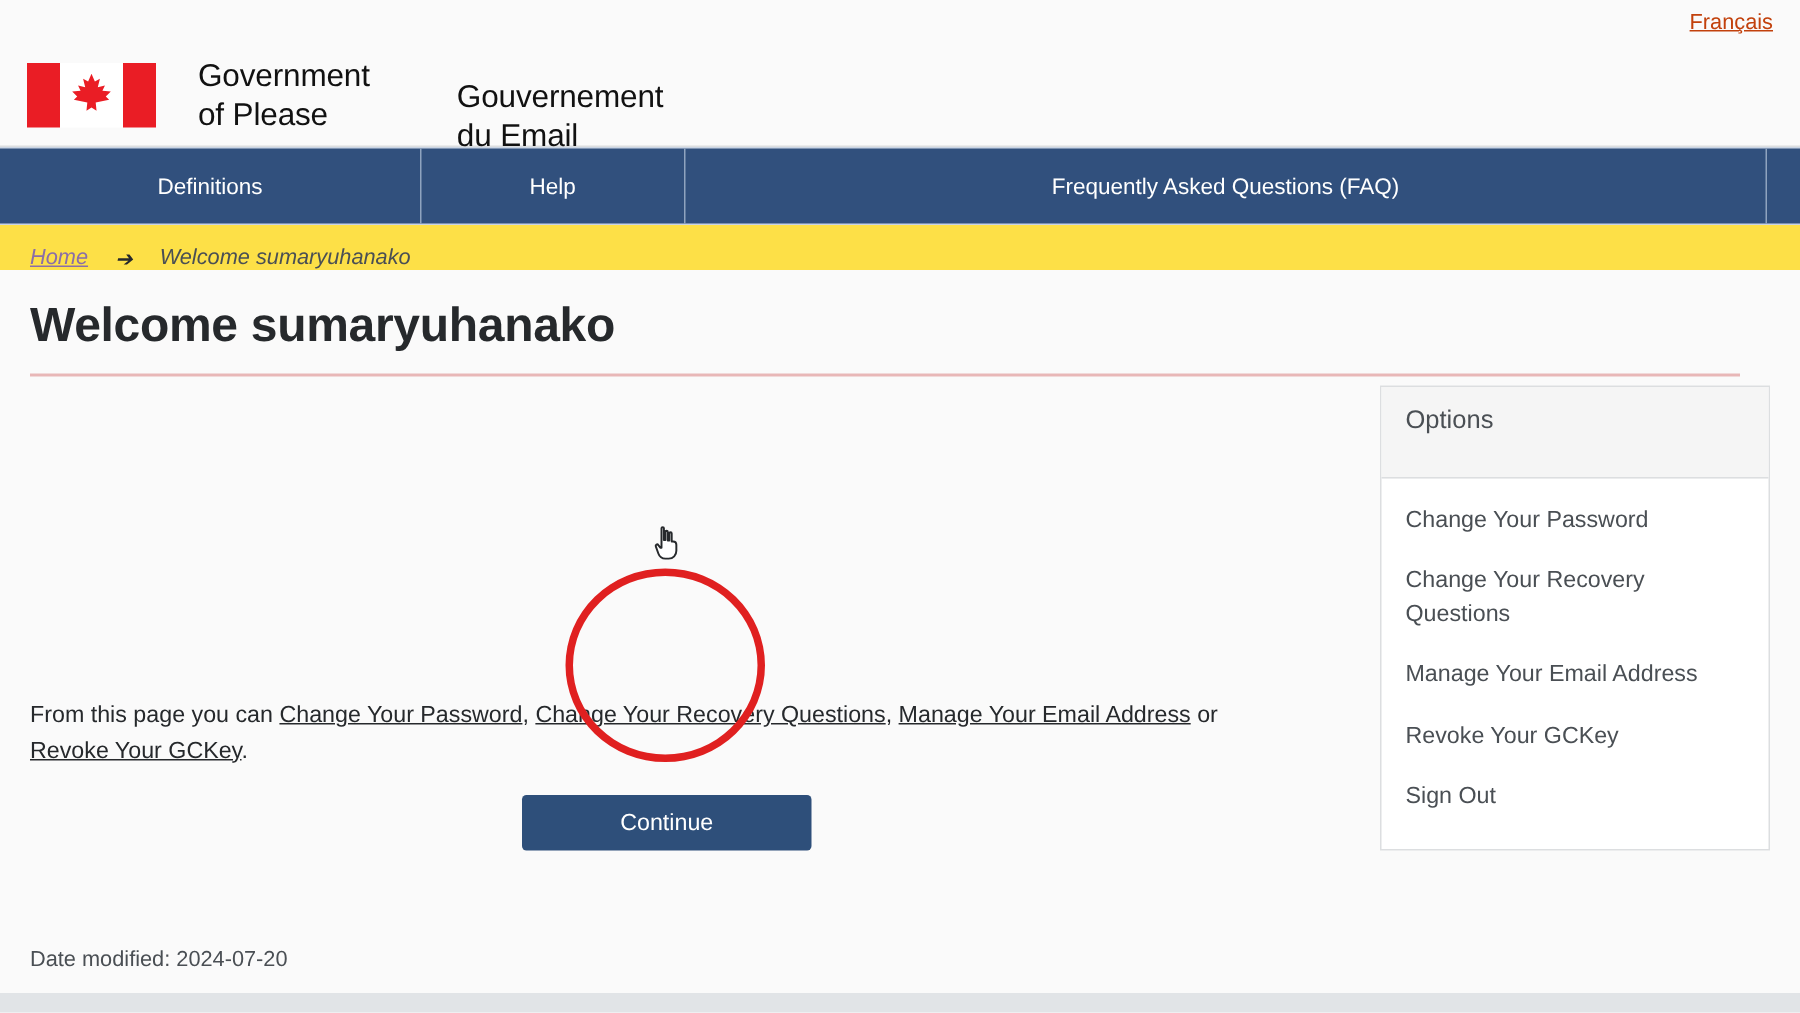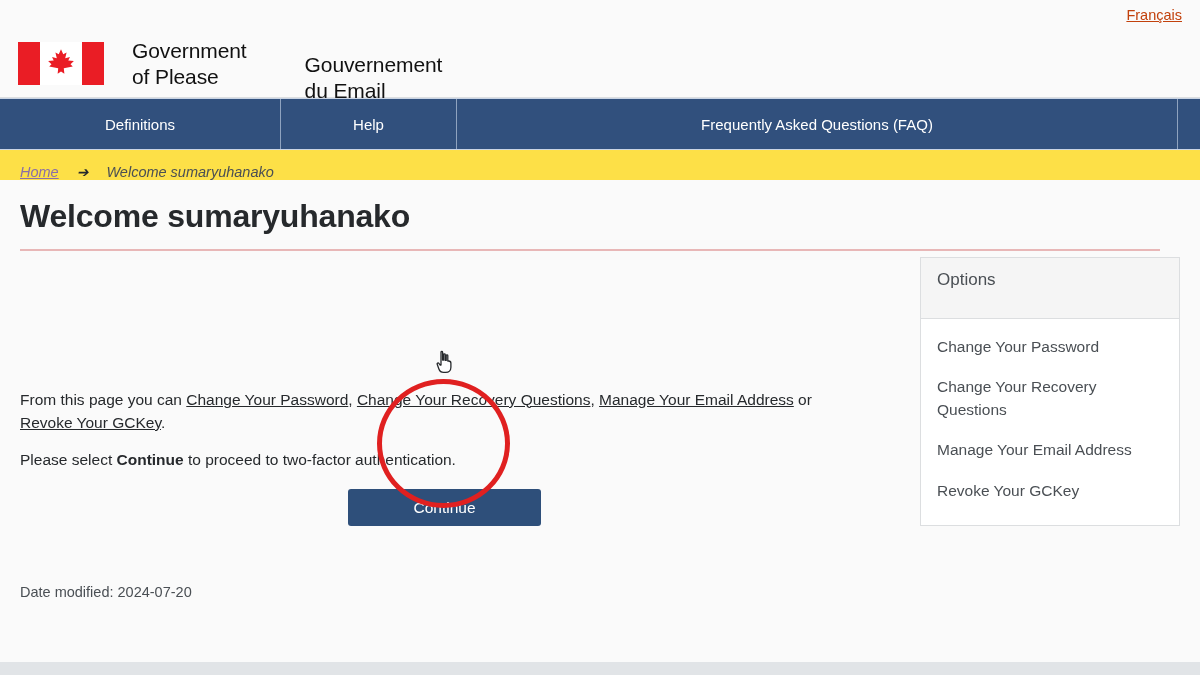--- a/index.html
+++ b/index.html
@@ -229,21 +229,21 @@
     color: #4a4f54;
     line-height: 1.45;
     padding: 9px 16px 9px 16px;
     cursor: pointer;
   }
 
   
   .date-modified {
     position: absolute;
     left: 20px;
-    top: 584px;
+    top: 632px;
     font-size: 14.5px;
     color: #4a4f54;
   }
   .footer-band {
     position: absolute;
     left: 0;
     top: 662px;
     width: 1200px;
     height: 13px;
     background: #e1e4e7;
@@ -323,21 +323,20 @@
     <h1 class="page-title">Welcome sumaryuhanako</h1>
     <div class="title-rule"></div>
 
     <div class="columns">
 
       <div class="col-main">
 
         <p class="para"><span>From this page you can </span><a>Change Your Password</a><span>, </span><a>Change Your Recovery Questions</a><span>, </span><a>Manage Your Email Address</a><span> or </span><a>Revoke Your GCKey</a><span>.</span></p>
 
 
-        <p class="para"><span>Please select </span><b>Continue</b><span> to proceed to two-factor authentication.</span></p>
 
         <div class="btn-row">
           <button class="btn-continue">Continue</button>
         </div>
       </div>
 
       <div class="col-side">
         <div class="options-header">Options</div>
         <div class="options-list">
           <div class="option-item">
@@ -345,20 +344,23 @@
           </div>
           <div class="option-item">
             <span>Change Your Recovery Questions</span>
           </div>
           <div class="option-item">
             <span>Manage Your Email Address</span>
           </div>
           <div class="option-item">
             <span>Revoke Your GCKey</span>
           </div>
+          <div class="option-item">
+            <span>Sign Out</span>
+          </div>
         </div>
       </div>
 
     </div>
   </div>
 
   <div class="date-modified">Date modified: 2024-07-20</div>
   <div class="footer-band"></div>
 
   <div class="annot-circle"></div>

